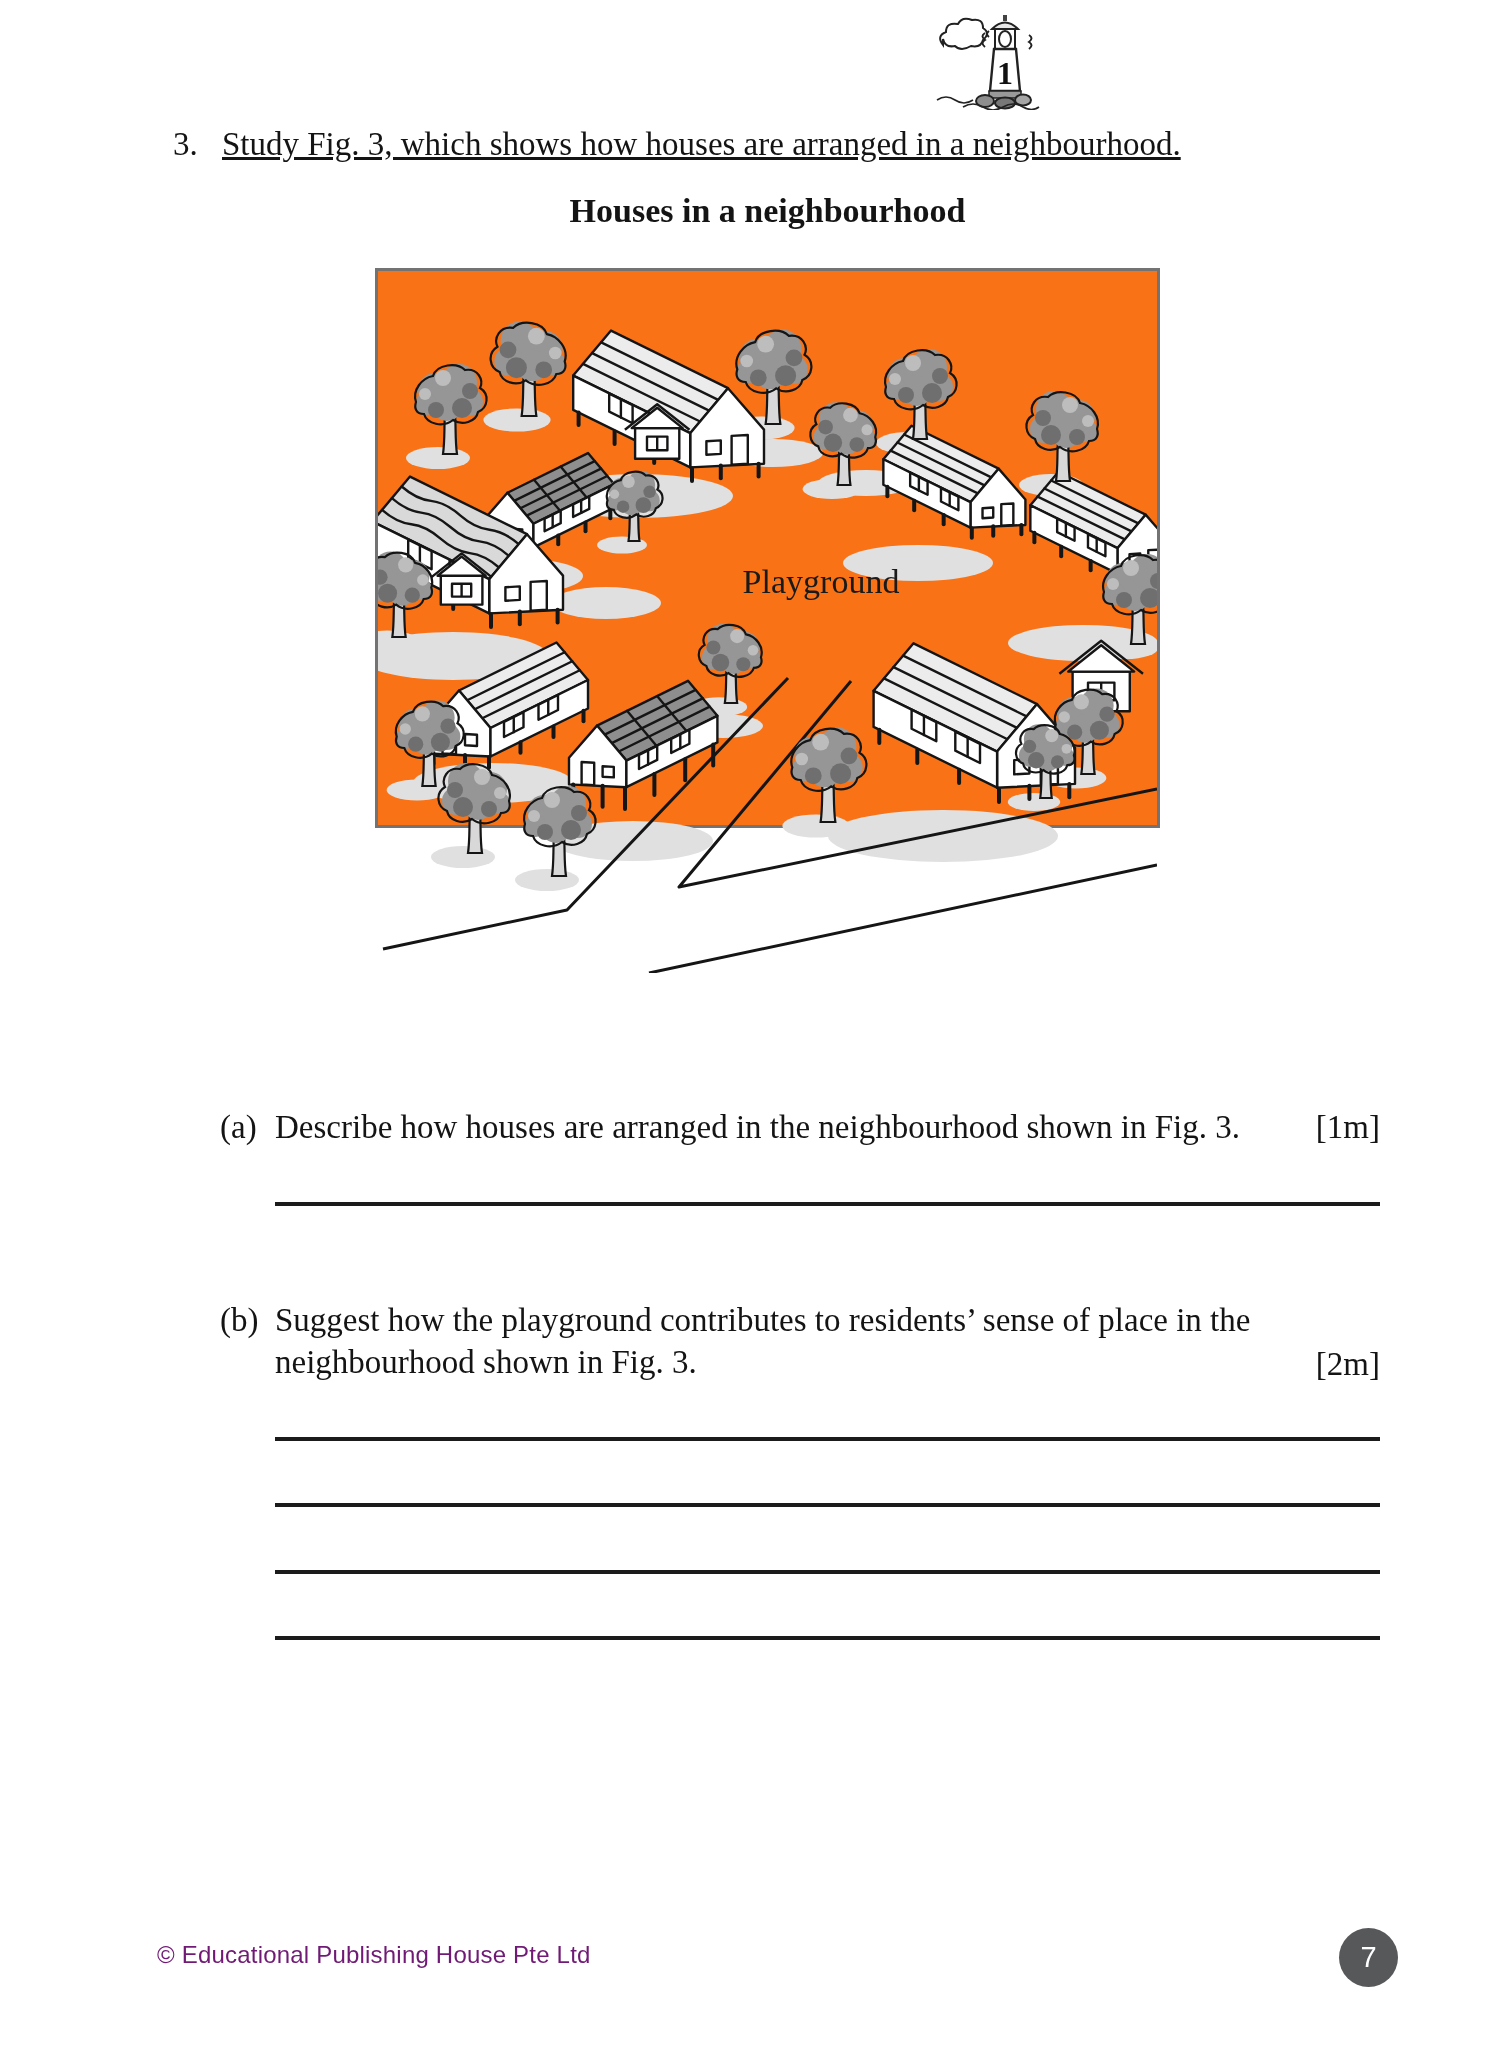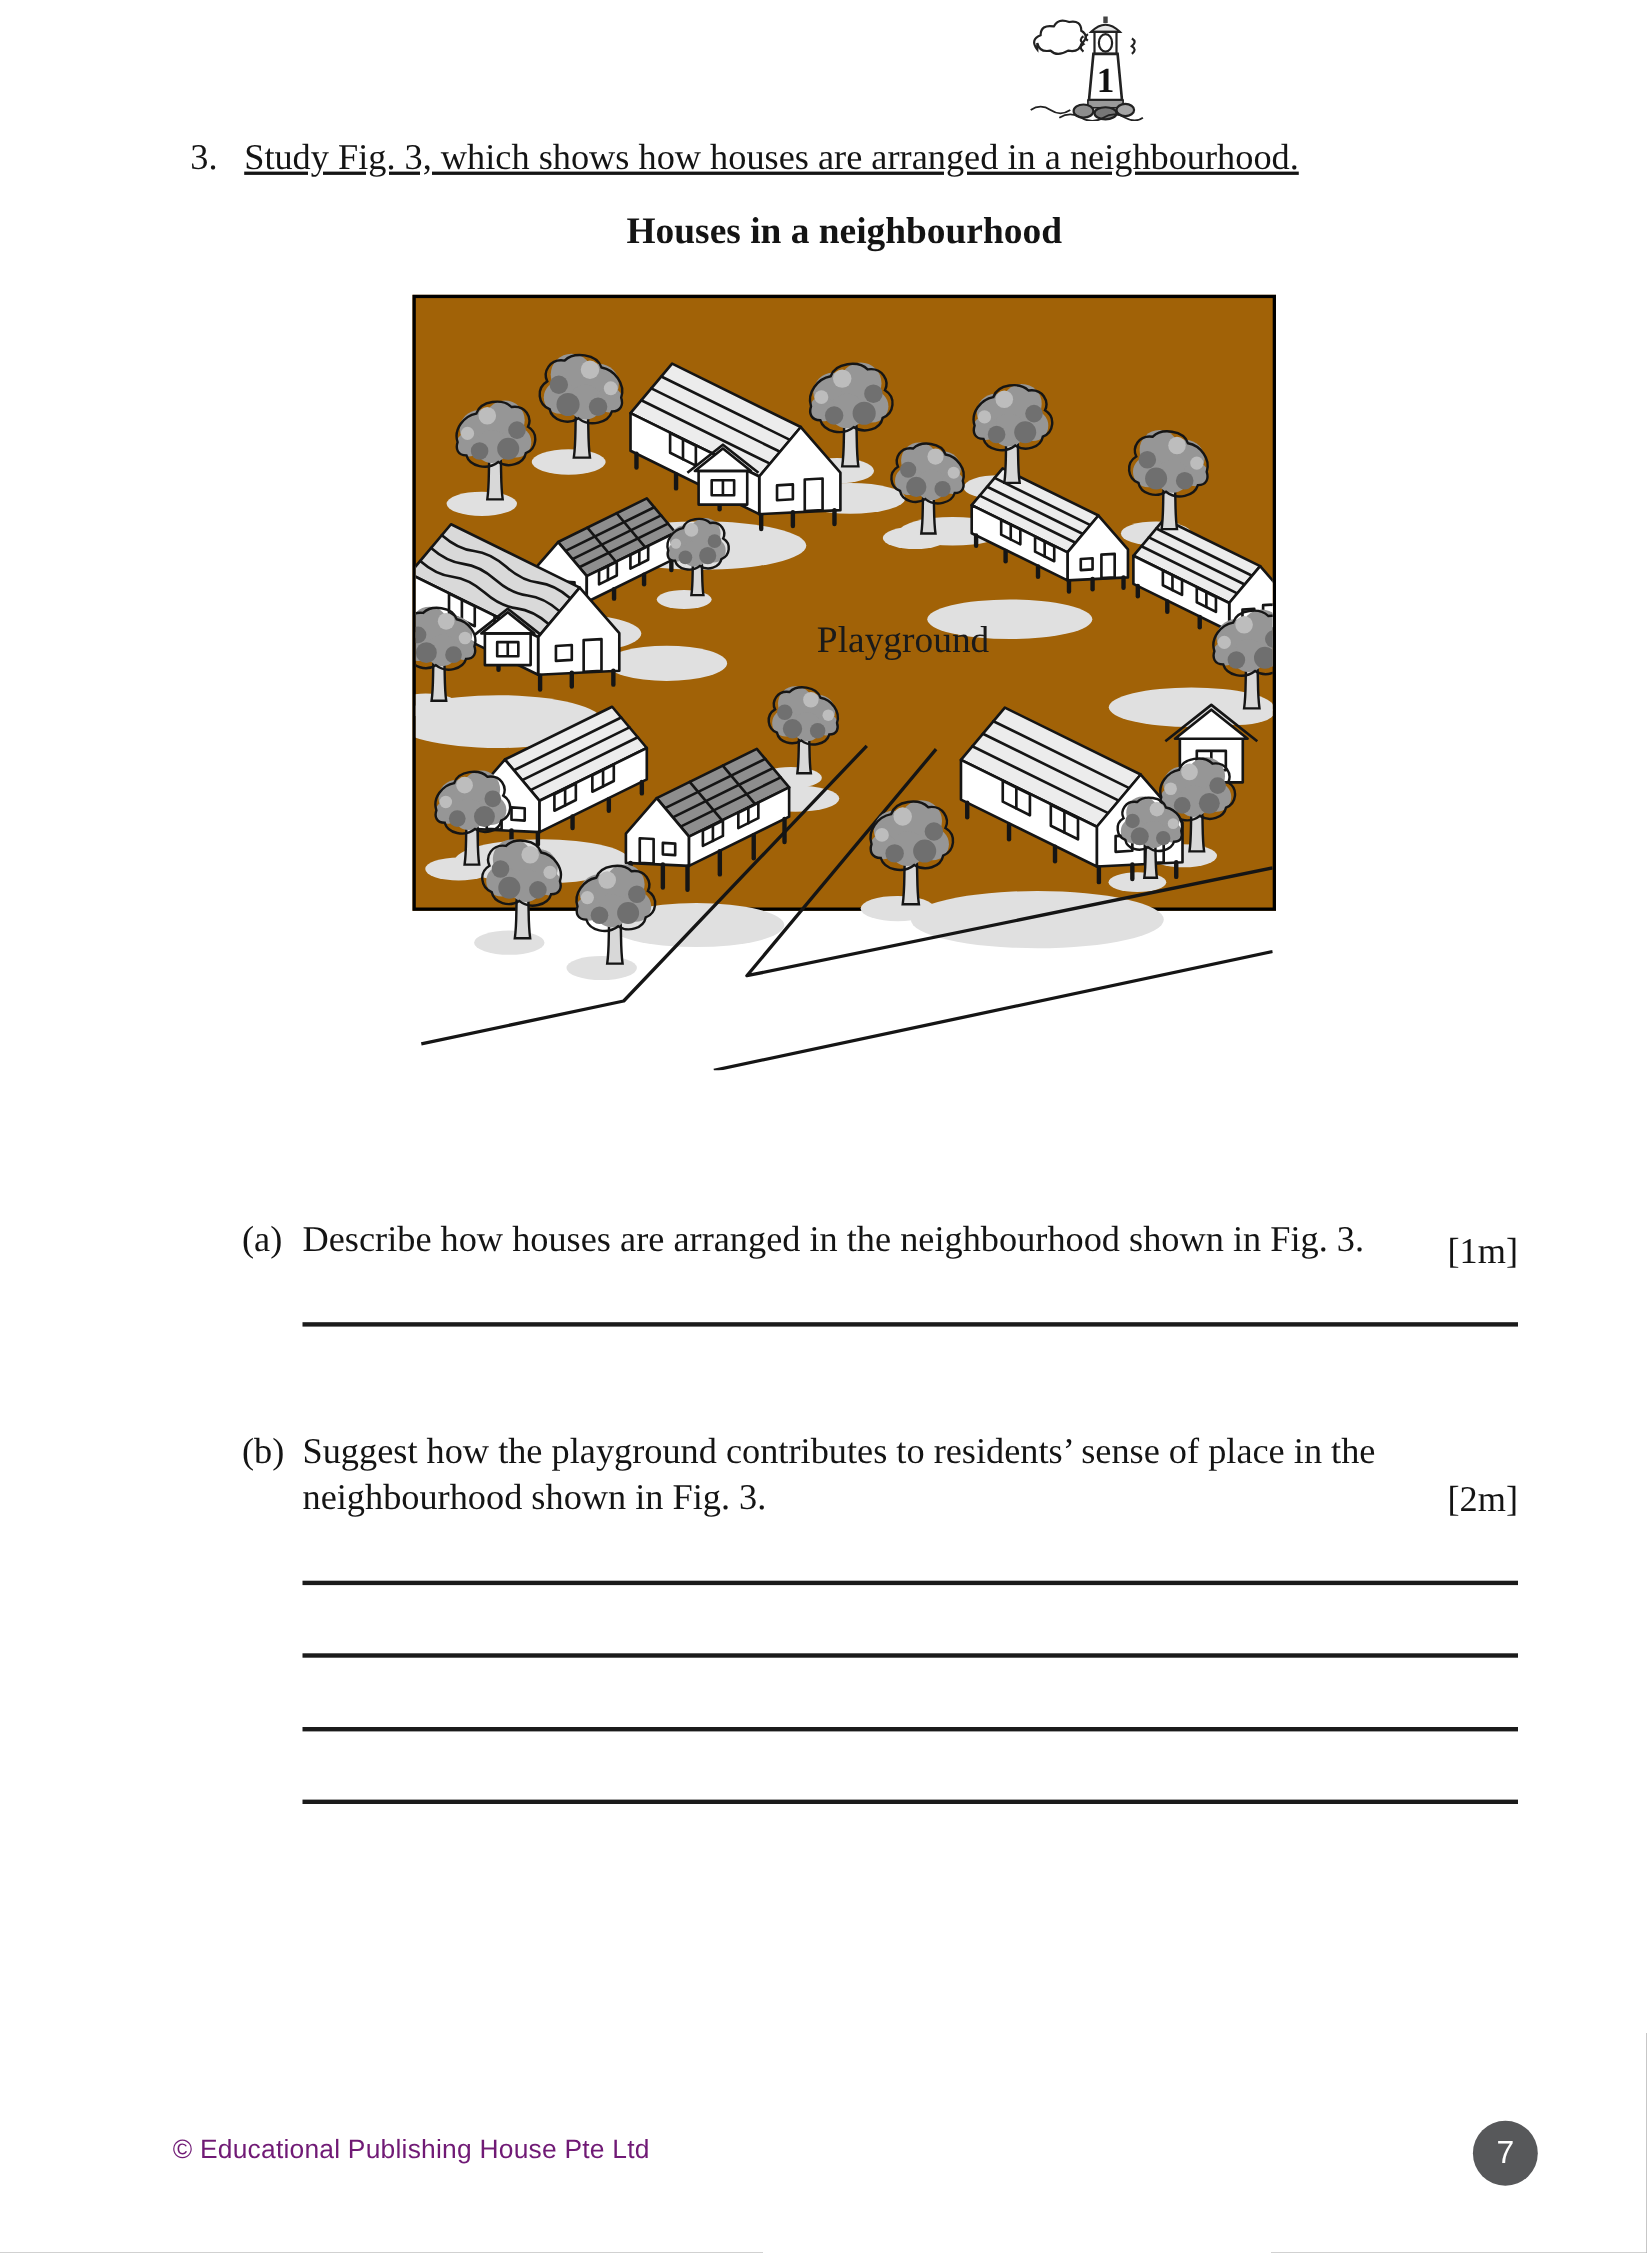--- a/index.html
+++ b/index.html
@@ -5,27 +5,27 @@
   html,body{margin:0;padding:0;background:#888;}
   .page{position:relative;width:1497px;height:2048px;background:#ffffff;
         font-family:"Liberation Serif",serif;color:#141414;overflow:hidden;margin:0 auto;}
   .abs{position:absolute;}
   .hdr-title{left:1035px;top:48px;font-family:"Liberation Sans",sans-serif;
              font-size:26px;letter-spacing:1px;color:#9c9c9c;font-weight:normal;}
   .q3{left:173px;top:123px;width:1215px;display:flex;font-size:33px;line-height:42px;}
   .q-num{width:49px;flex:0 0 aupx;}
   .q-text{flex:1;text-decoration:underline;}
   .fig-title{left:375px;top:192px;width:785px;text-align:center;font-weight:bold;font-size:34px;}
-  .fig-box{left:375px;top:268px;width:785px;height:560px;border:3px solid #000000;box-sizing:border-box;background:#a16207;}
+  .fig-box{left:375px;top:268px;width:785px;height:560px;border:3px solid #737373;box-sizing:border-box;background:#f97316;}
   .fig-box svg{display:block;}
   .fig-caption{left:375px;top:1022px;width:785px;text-align:center;font-weight:bold;font-size:34px;}
   .part{display:flex;font-size:33px;line-height:42px;}
   .part-label{width:55px;flex:0 0 55px;}
   .part-a{left:220px;top:1106px;width:1160px;}
-  .part-a .marks{margin-left:auto;margin-top:11px;}
+  .part-a .marks{margin-left:auto;}
   .part-b{left:220px;top:1299px;width:1160px;}
   .part-b .part-text{width:1020px;}
   .part-b .marks{position:absolute;right:0;top:44px;}
   .rule{height:4px;background:#1b1b1b;left:275px;width:1105px;}
   .footer-copy{left:157px;top:1941px;font-family:"Liberation Sans",sans-serif;
                font-size:24px;letter-spacing:0.2px;color:#701a75;}
   .page-badge{left:1339px;top:1928px;width:59px;height:59px;border-radius:50%;
               background:#57585a;color:#fff;display:flex;align-items:center;justify-content:center;
               font-family:"Liberation Sans",sans-serif;font-size:29px;}
 </style>

